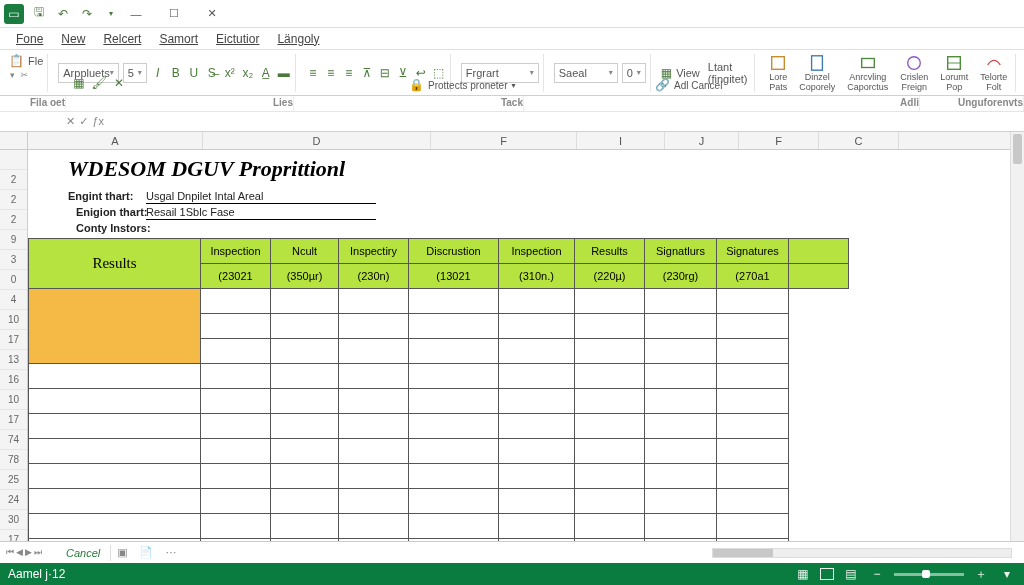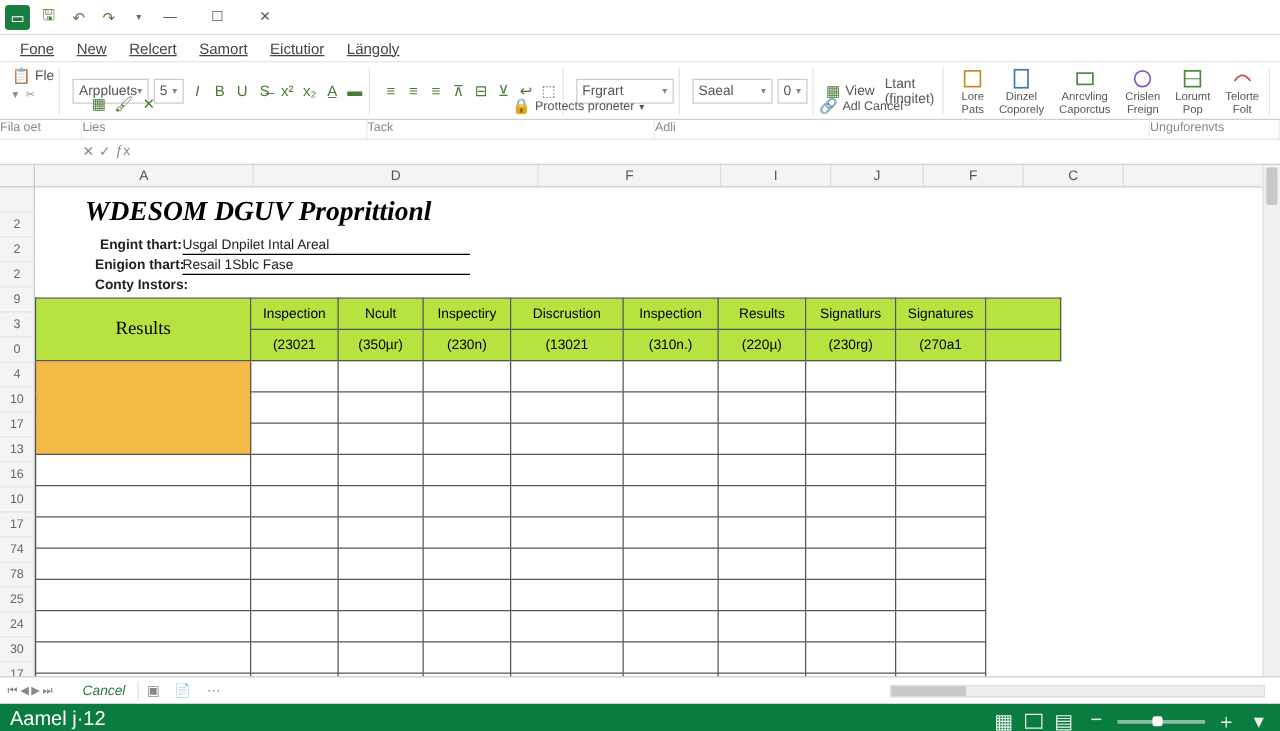--- a/index.html
+++ b/index.html
@@ -22,21 +22,21 @@
 .ribbon { height: 46px; background: #fff; border-bottom: 1px solid #d0d0d0; display: flex; align-items: center; padding: 0 6px; gap: 6px; font-size: 11px; color: #555; position: relative; }
 .rgroup { display: flex; align-items: center; gap: 4px; padding: 0 4px; border-right: 1px solid #e5e5e5; height: 38px; }
 .ricon { width: 14px; height: 14px; display: inline-flex; align-items: center; justify-content: center; color: #4a7a3a; font-size: 12px; cursor: pointer; }
 .rcombo { height: 20px; border: 1px solid #ccc; background: #fff; padding: 0 4px; font-size: 11px; min-width: 60px; display: flex; align-items: center; justify-content: space-between; cursor: pointer; }
 .rcombo .caret { font-size: 8px; color: #888; }
 .rbtn-lg { display: flex; flex-direction: column; align-items: center; gap: 1px; padding: 2px 4px; cursor: pointer; text-align: center; line-height: 1; font-size: 9px; }
 .rbtn-lg svg { width: 18px; height: 18px; }
 
 
 .rsections { height: 16px; display: flex; font-size: 10px; color: #888; border-bottom: 1px solid #e5e5e5; }
-.rsect { text-align: left; border-right: 1px solid #eee; padding-top: 1px; }
+.rsect { text-align: right; border-right: 1px solid #eee; padding-top: 1px; font-weight: bold; }
 
 
 .fmrow { height: 20px; border-bottom: 1px solid #d0d0d0; display: flex; align-items: center; font-size: 11px; }
 .namebox { width: 60px; border-right: 1px solid #ccc; padding-left: 4px; color: #555; }
 .fxicons { padding: 0 6px; color: #888; display: flex; gap: 4px; }
 
 
 .sheet-wrapper { flex: 1; display: flex; overflow: hidden; position: relative; }
 .colheaders { position: absolute; top: 0; left: 28px; right: 14px; height: 18px; display: flex; background: #f4f4f4; border-bottom: 1px solid #ccc; z-index: 2; }
 .colh { border-right: 1px solid #ddd; text-align: center; font-size: 11px; color: #555; line-height: 18px; }
@@ -66,21 +66,21 @@
 
 
 .tabbar { height: 22px; border-top: 1px solid #ccc; display: flex; align-items: center; font-size: 11px; background: #fff; }
 .tab-nav { display: flex; gap: 2px; padding: 0 6px; color: #888; font-size: 9px; }
 .tab-label { margin-left: 8px; color: #2a7a3a; font-style: italic; padding: 2px 10px; border-right: 1px solid #ddd; cursor: pointer; }
 .tab-icon { padding: 0 6px; color: #888; cursor: pointer; }
 .hscroll-track { flex: 1; max-width: 300px; margin-left: auto; margin-right: 12px; height: 10px; background: #eee; border: 1px solid #ddd; position: relative; }
 .hscroll-thumb { position: absolute; left: 0; top: 0; bottom: 0; width: 60px; background: #c8c8c8; }
 
 
-.statusbar { height: 22px; background: #0b7c40; color: #fff; display: flex; align-items: flex-end; font-size: 16px; padding: 0 8px; }
+.statusbar { height: 22px; background: #0b7c40; color: #fff; display: flex; align-items: center; font-size: 12px; padding: 0 8px; }
 .statusbar .sright { margin-left: auto; display: flex; gap: 8px; align-items: center; }
 .sbtn { width: 18px; height: 16px; display: flex; align-items: center; justify-content: center; opacity: .9; }
 .zoom-slider { width: 70px; height: 3px; background: rgba(255,255,255,.5); position: relative; }
 .zoom-slider::after { content: ''; position: absolute; left: 40%; top: -3px; width: 8px; height: 8px; background: #fff; border-radius: 2px; }
 </style>
 </head>
 <body>
 
 <div class="titlebar">
   <div class="titlebar-left">
@@ -278,21 +278,21 @@
       <div class="rowh">17</div>
       <div class="rowh">74</div>
       <div class="rowh">78</div>
       <div class="rowh">25</div>
       <div class="rowh">24</div>
       <div class="rowh">30</div>
       <div class="rowh">17</div>
     </div>
   <div class="cells">
     <div class="doc-title">WDESOM DGUV Proprittionl</div>
-    <div class="meta-lbl" style="top:40px;left:52px">Engint thart:</div>
+    <div class="meta-lbl" style="top:40px;left:40px">Engint thart:</div>
     <div class="meta-val" style="top:40px;left:118px">Usgal Dnpilet Intal Areal</div>
     <div class="meta-lbl" style="top:56px;left:48px">Enigion thart:</div>
     <div class="meta-val" style="top:56px;left:118px">Resail 1Sblc Fase</div>
     <div class="meta-lbl" style="top:72px;left:48px">Conty Instors:</div>
 
     <table class="mtable">
       <tbody>
           <tr class="hdr-row">
         <td rowspan="2" class="results-cell" style="width:172px">Results</td>
         <td class="sub1" style="width:70px">Inspection</td>

